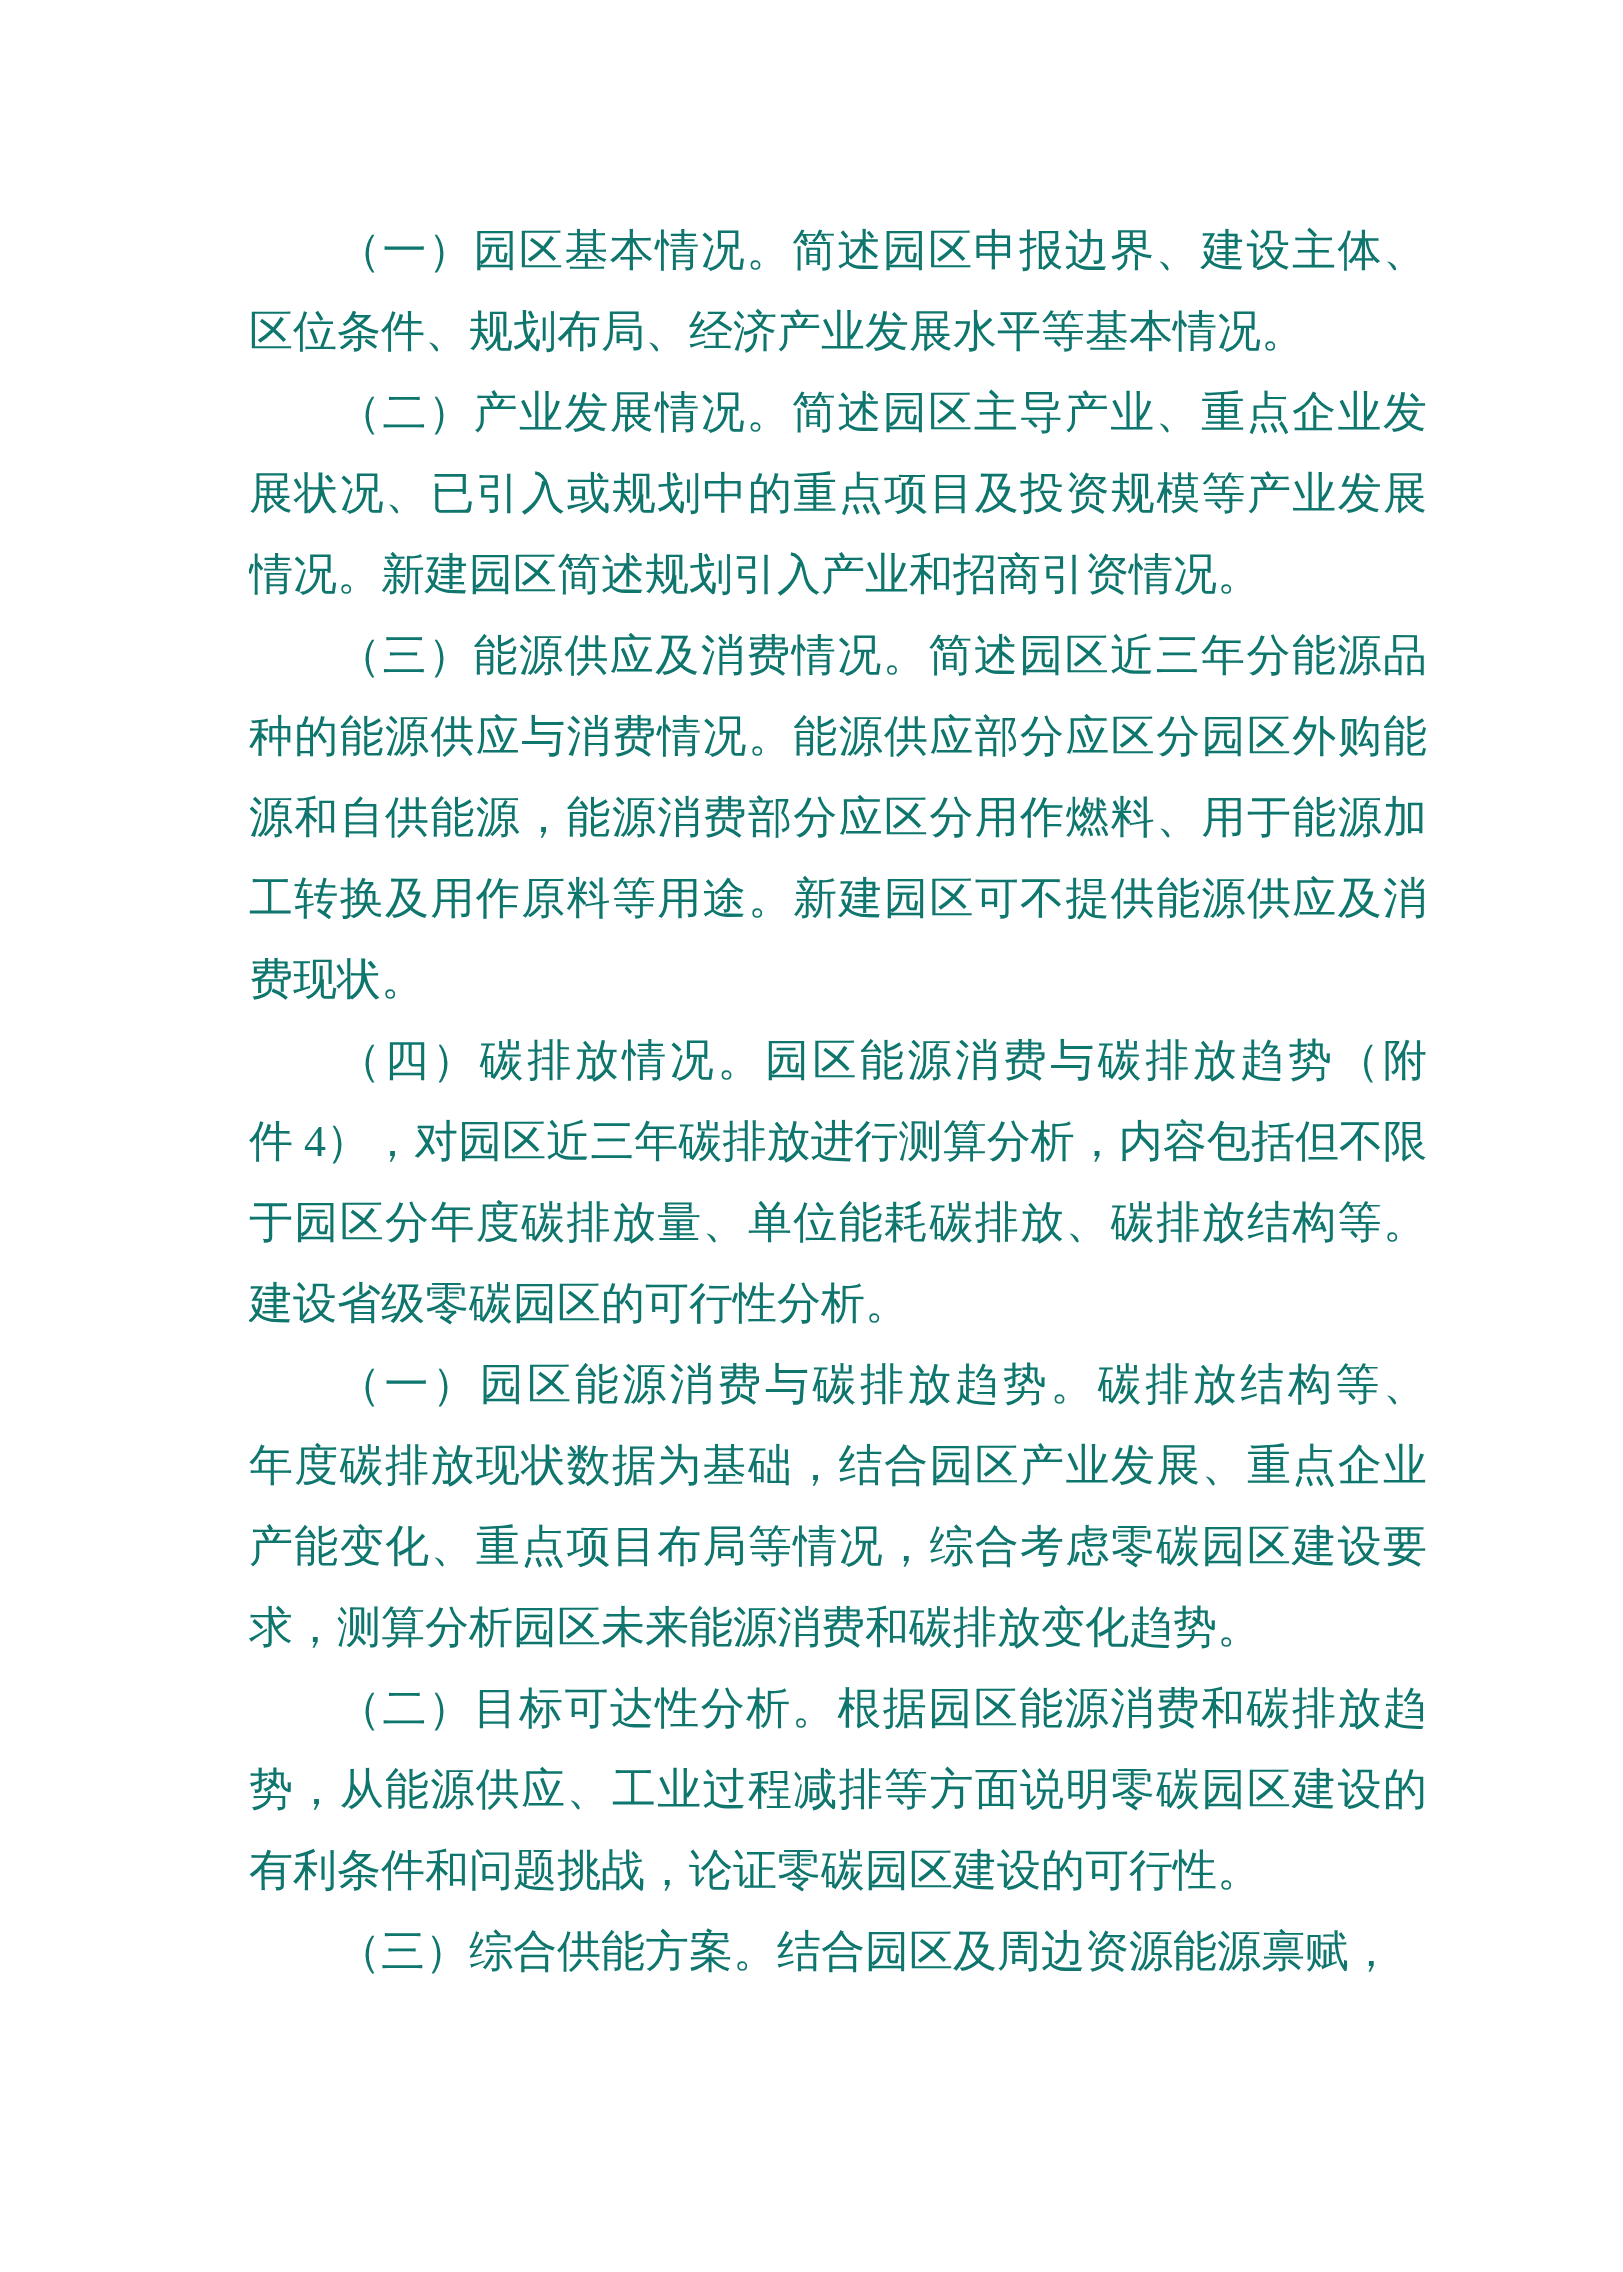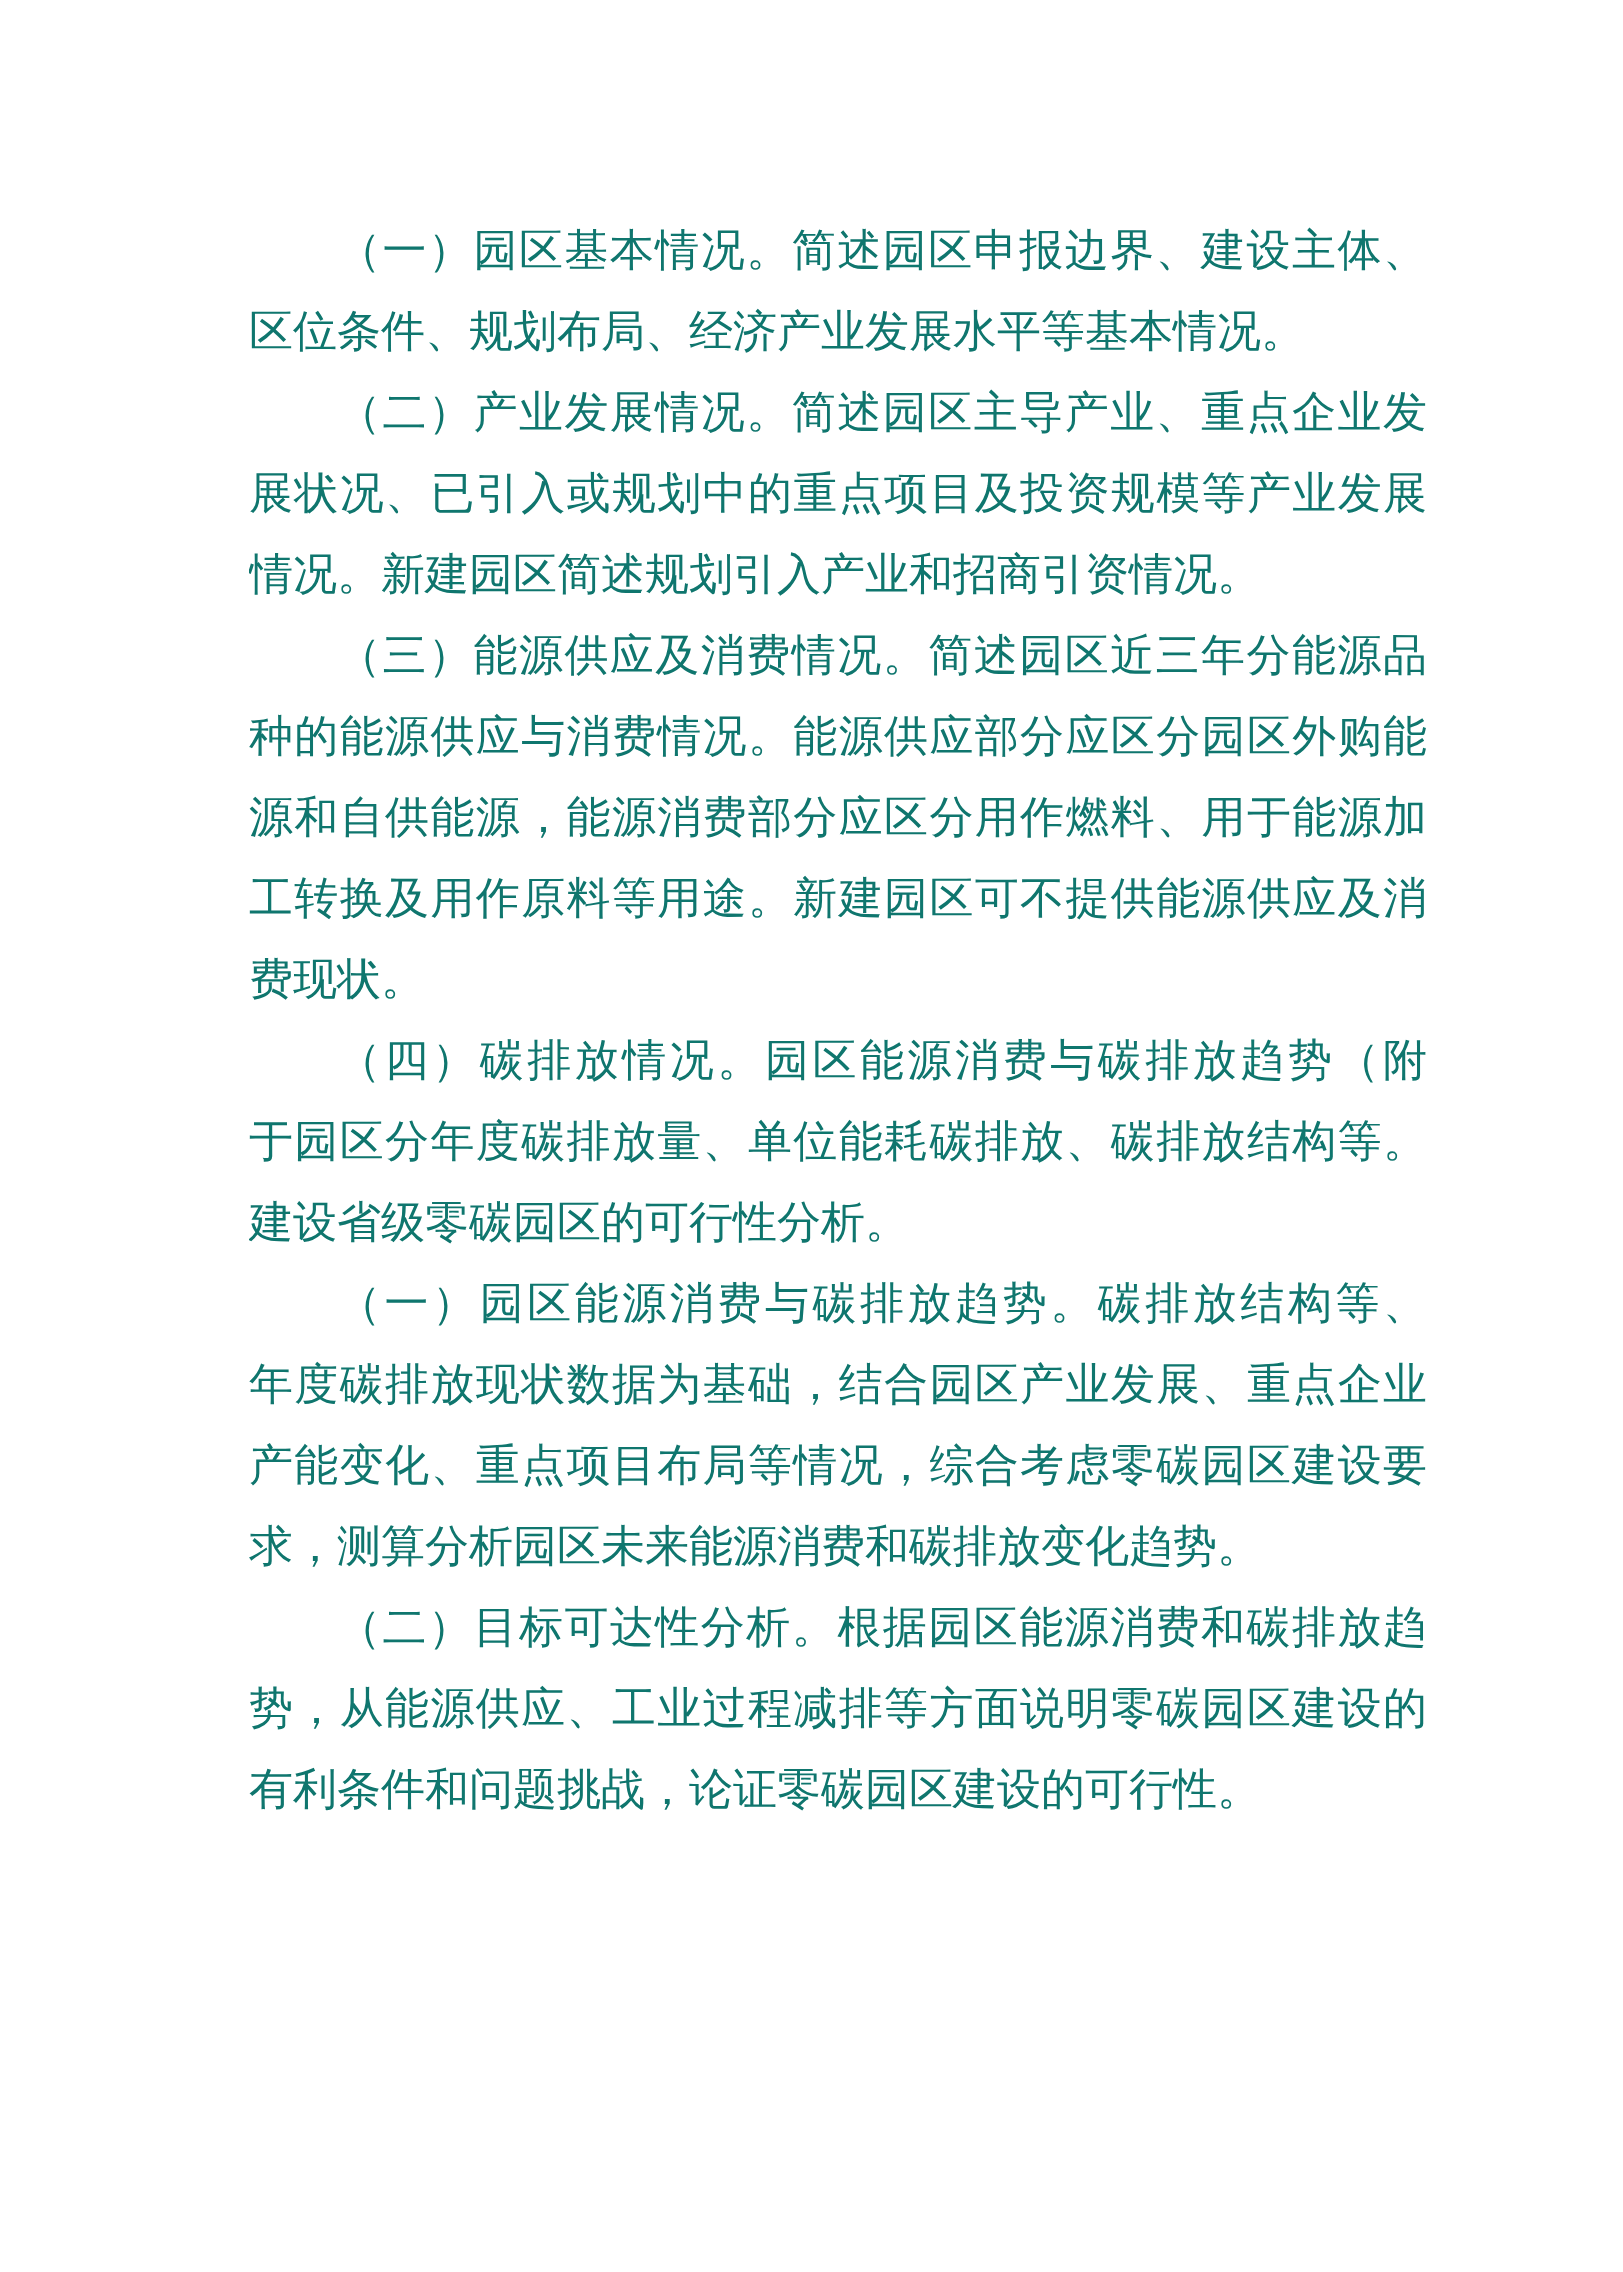--- a/index.html
+++ b/index.html
@@ -62,24 +62,26 @@
     <div class="line">区位条件、规划布局、经济产业发展水平等基本情况。</div>
     <div class="line indent j">（二）产业发展情况。简述园区主导产业、重点企业发</div>
     <div class="line j">展状况、已引入或规划中的重点项目及投资规模等产业发展</div>
     <div class="line">情况。新建园区简述规划引入产业和招商引资情况。</div>
     <div class="line indent j">（三）能源供应及消费情况。简述园区近三年分能源品</div>
     <div class="line j">种的能源供应与消费情况。能源供应部分应区分园区外购能</div>
     <div class="line j">源和自供能源，能源消费部分应区分用作燃料、用于能源加</div>
     <div class="line j">工转换及用作原料等用途。新建园区可不提供能源供应及消</div>
     <div class="line">费现状。</div>
     <div class="line indent j">（四）碳排放情况。园区能源消费与碳排放趋势（附</div>
+    <div class="line j">件 4），对园区近三年碳排放进行测算分析，内容包括但不限</div>
     <div class="line j">于园区分年度碳排放量、单位能耗碳排放、碳排放结构等。</div>
     <div class="line">建设省级零碳园区的可行性分析。</div>
     <div class="line indent j">（一）园区能源消费与碳排放趋势。碳排放结构等、</div>
     <div class="line j">年度碳排放现状数据为基础，结合园区产业发展、重点企业</div>
     <div class="line j">产能变化、重点项目布局等情况，综合考虑零碳园区建设要</div>
     <div class="line">求，测算分析园区未来能源消费和碳排放变化趋势。</div>
     <div class="line indent j">（二）目标可达性分析。根据园区能源消费和碳排放趋</div>
     <div class="line j">势，从能源供应、工业过程减排等方面说明零碳园区建设的</div>
     <div class="line">有利条件和问题挑战，论证零碳园区建设的可行性。</div>
+    <div class="line indent">（三）综合供能方案。结合园区及周边资源能源禀赋，</div>
   </div>
 </div>
 
 
 </body></html>

